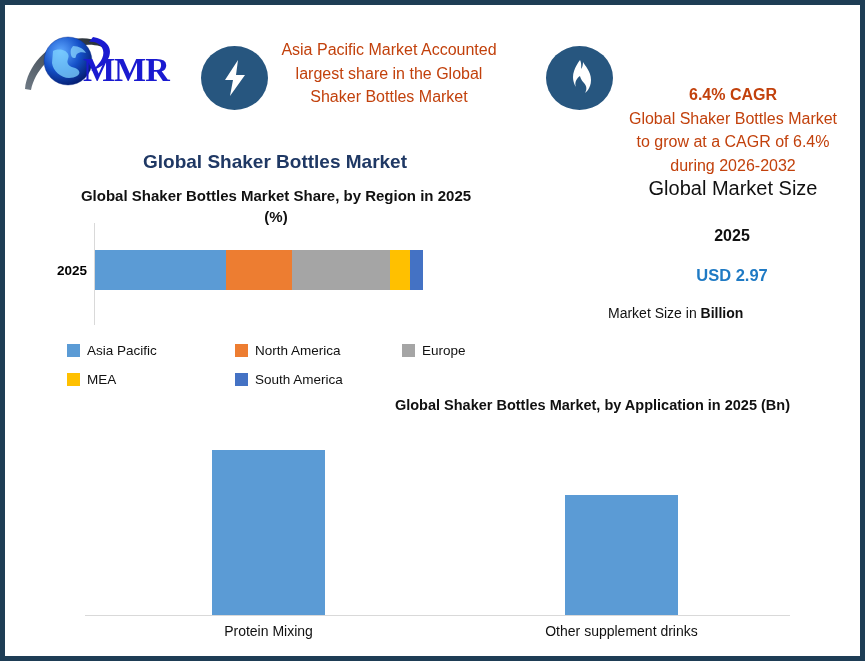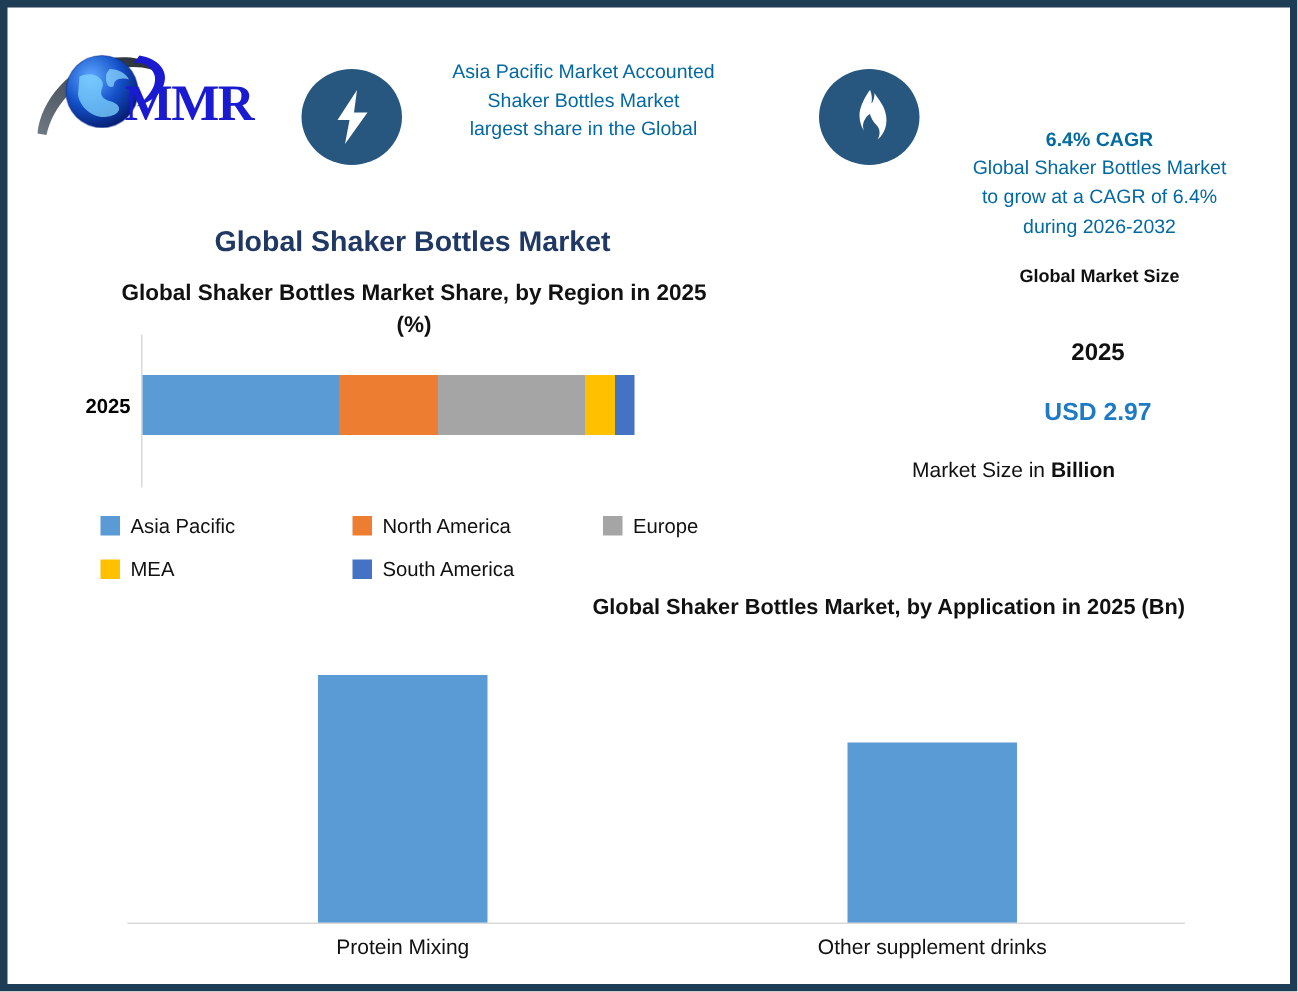--- a/index.html
+++ b/index.html
@@ -50,22 +50,22 @@
     position: absolute;
     border-radius: 50%;
     background: #27567f;
     display: flex;
     align-items: center;
     justify-content: center;
   }
   .hdr-block {
     position: absolute;
     text-align: center;
-    font-size: 13px;
-    color: #0369a1;
+    font-size: 16px;
+    color: #c2410c;
     line-height: 1.48;
   }
   .hdr-block .strong {
     font-weight: bold;
   }
 
   
   .main-title {
     position: absolute;
     left: 60px;
@@ -138,22 +138,22 @@
     flex: 0 0 auto;
   }
 
   
   .gms-title {
     position: absolute;
     left: 603px;
     top: 172px;
     width: 250px;
     text-align: center;
-    font-size: 12px;
-    font-weight: bold;
+    font-size: 20px;
+    font-weight: normal;
     color: #111111;
   }
   .gms-grid {
     position: absolute;
     left: 598px;
     top: 222px;
     width: 258px;
     display: flex;
   }
   .gms-col {
@@ -251,22 +251,22 @@
       <div class="logo-text">MMR</div>
     </div>
 
     <div class="icon-circle" style="left:196px; top:41px; width:67px; height:64px;">
       <svg width="34" height="40" viewBox="0 0 34 40">
         <path d="M20 2 L7 22 L15 22 L12 38 L27 17 L18 17 Z" fill="#ffffff"></path>
       </svg>
     </div>
     <div class="hdr-block" style="left:268px; top:33px; width:232px;">
       <div>Asia Pacific Market Accounted</div>
+      <div>largest share in the Global</div>
       <div>Shaker Bottles Market</div>
-      <div>largest share in the Global</div>
     </div>
 
     <div class="icon-circle" style="left:541px; top:41px; width:67px; height:64px;">
       <svg width="30" height="40" viewBox="0 0 30 40">
         <path d="M15 2 C15 2 8 11 8 19 C8 25 11 29 11 29 C11 29 9 25 12 21 C13 19 15 18 15 18 C15 18 16 22 19 25 C22 28 22 32 20 35 C20 35 26 31 26 22 C26 13 20 8 18 4 C18 9 16 11 16 11 C16 11 17 6 15 2 Z" fill="#ffffff"></path>
         <path d="M15 22 C13 25 13 28 15 31 C17 28 17 25 15 22 Z" fill="#27567f"></path>
       </svg>
     </div>
     <div class="hdr-block" style="left:612px; top:34px; width:232px;margin-top:44px;">
       <div class="strong">6.4% CAGR</div>

